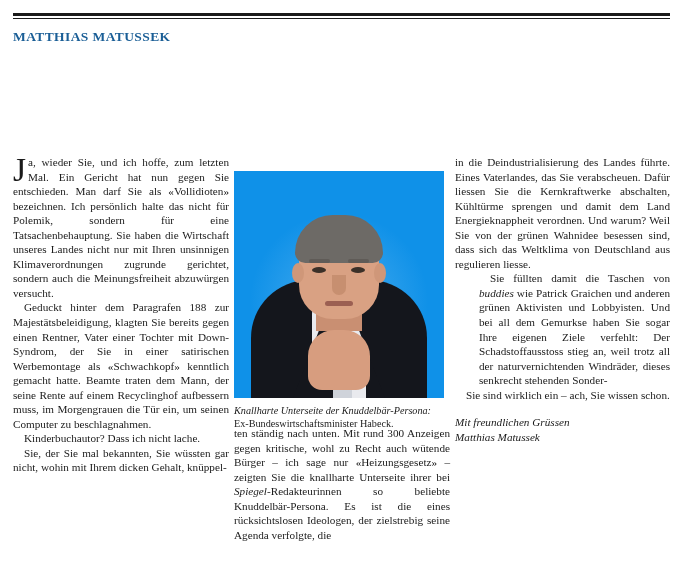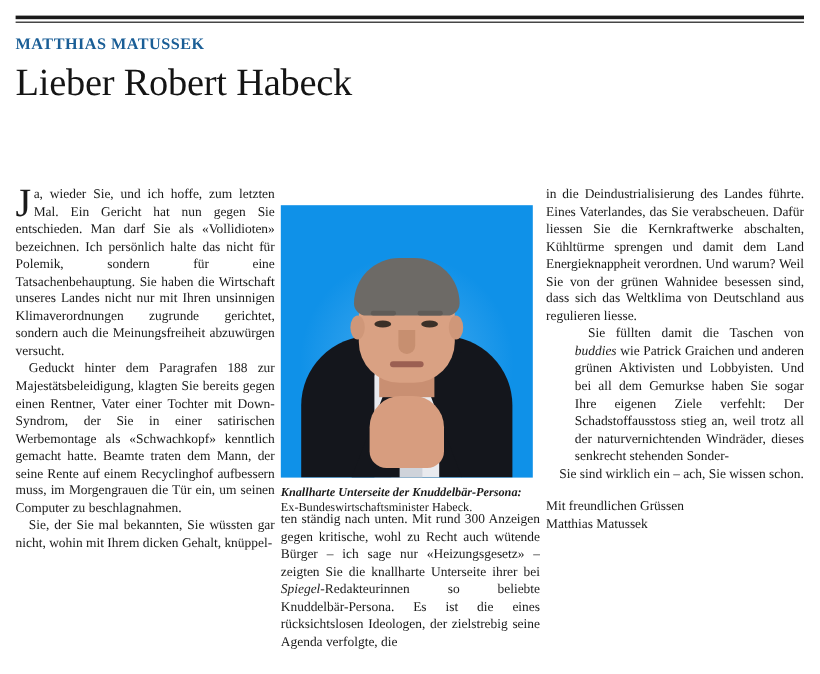--- a/index.html
+++ b/index.html
@@ -257,56 +257,57 @@
 
   .caption {
     margin-top: 7px;
     font-size: 10.2px;
     line-height: 12.6px;
     color: #1a1a1a;
     width: 212px;
   }
   .caption .cap-lead {
     font-style: italic;
-    font-weight: bold;
+    font-weight: normal;
   }
 
   
   .col-mid .after-fig { padding-top: 271px; }
 
   
   .col-right .indent-block {
     padding-left: 24px;
     text-align: justify;
   }
 
   .signoff {
     margin-top: 13px;
+    font-style: italic;
     font-size: 11.2px;
     line-height: 14.55px;
   }
 
   em.it { font-style: italic; }
 </style>
 </head>
 <body>
 
 <div class="page">
 
   <div class="rule-top"></div>
   <div class="rule-thin"></div>
 
   <div class="kicker">MATTHIAS MATUSSEK</div>
-  <h1 class="headline">Lieber Robert Habeck</h1>
 
   <div class="columns">
 
     <div class="col col-left">
       <p class="lead">Ja, wieder Sie, und ich hoffe, zum letzten Mal. Ein Gericht hat nun gegen Sie entschieden. Man darf Sie als «Vollidioten» bezeichnen. Ich persönlich halte das nicht für Polemik, sondern für eine Tatsachenbehauptung. Sie haben die Wirtschaft unseres Landes nicht nur mit Ihren unsinnigen Klimaverordnungen zugrunde gerichtet, sondern auch die Meinungsfreiheit abzuwürgen versucht.</p>
       <p>Geduckt hinter dem Paragrafen 188 zur Majestätsbeleidigung, klagten Sie bereits gegen einen Rentner, Vater einer Tochter mit Down-Syndrom, der Sie in einer satirischen Werbemontage als «Schwachkopf» kenntlich gemacht hatte. Beamte traten dem Mann, der seine Rente auf einem Recyclinghof aufbessern muss, im Morgengrauen die Tür ein, um seinen Computer zu beschlagnahmen.</p>
+      <p>Kinderbuchautor? Dass ich nicht lache.</p>
       <p>Sie, der Sie mal bekannten, Sie wüssten gar nicht, wohin mit Ihrem dicken Gehalt, knüppel-</p>
     </div>
 
     <div class="figure">
       <div class="photo">
         <div class="glow"></div>
         <div class="suit"></div>
         <div class="shirt"></div>
         <div class="tie"></div>
         <div class="lapel-l"></div>

